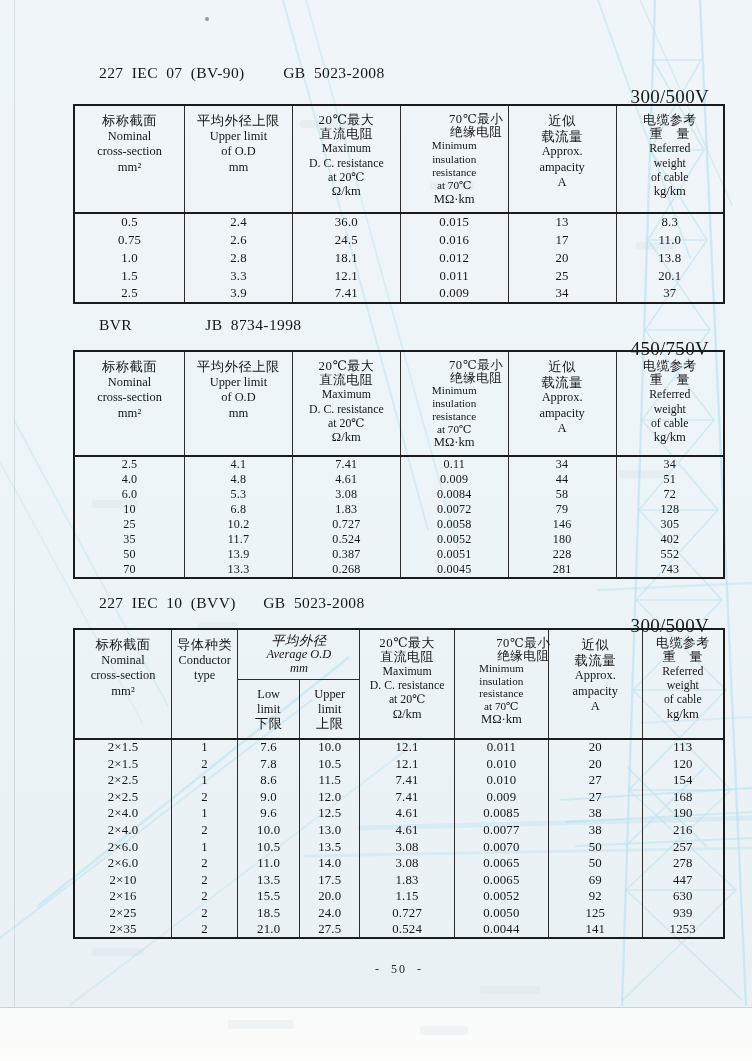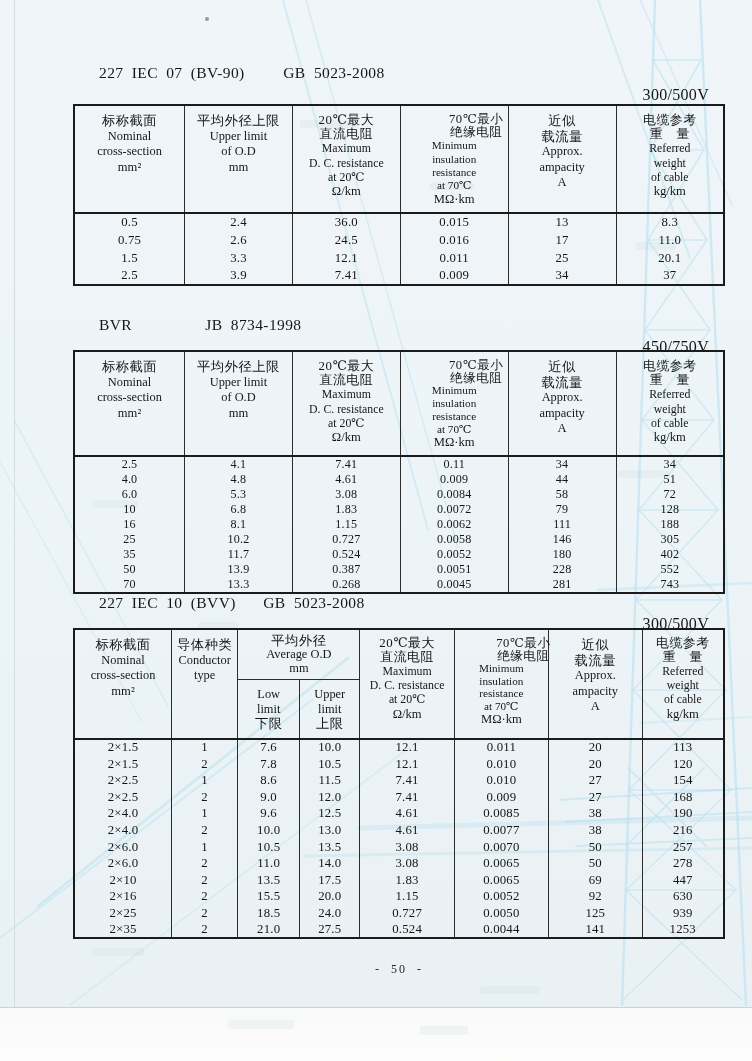--- a/index.html
+++ b/index.html
@@ -38,21 +38,21 @@
   #sec2{top:594px;}
   .stitle{
     position:absolute;left:26px;top:0;font-size:15.5px;letter-spacing:.4px;
     word-spacing:4px;white-space:nowrap;
   }
   .stitle .code{display:inline-block;}
   #sec0 .stitle .code{min-width:176px;}
   #sec1 .stitle .code{min-width:98px;}
   #sec2 .stitle .code{min-width:156px;}
   .volt{
-    position:absolute;right:16px;font-size:16px;letter-spacing:.3px;
+    position:absolute;right:16px;font-size:19px;letter-spacing:.3px;
   }
   #sec0 .volt{top:22px;}
   #sec1 .volt{top:22px;}
   #sec2 .volt{top:21px;}
   .twrap{position:absolute;left:0;width:652px;}
   #sec0 .twrap{top:40px;}
   #sec1 .twrap{top:34px;}
   #sec2 .twrap{top:34px;}
 
   table.dtable{
@@ -74,21 +74,21 @@
     height:100%;box-sizing:border-box;padding:7px 1px 4px;
   }
   .hc .ln{font-size:12.4px;line-height:15.5px;white-space:nowrap;}
   .hc .ln.cjk{font-size:13.3px;letter-spacing:.5px;}
   .hc .unit{margin-top:auto;font-size:12.6px;line-height:15px;padding-bottom:1px;}
   th.h-s  .hc .ln{line-height:14.2px;font-size:11.8px;text-align:right;}
   th.h-s  .hc .ln.cjk{font-size:12.9px;}
   th.h-xs .hc .ln{line-height:13.2px;font-size:11.2px;}
   th.h-xs .hc .ln.cjk{font-size:12.6px;margin-left:44px;}
   .hc.hc-grp{padding-top:4px;}
-  .hc.hc-grp .ln{line-height:13.8px;}
+  .hc.hc-grp .ln{line-height:13.8px;font-style:italic;}
   .hc.hc-sub{justify-content:flex-end;padding-bottom:7px;}
   .hc.hc-sub .ln{line-height:14.6px;}
 
   
   #table-0 thead tr{height:104px;}
   #table-0 tbody tr{height:18px;}
   #table-1 thead tr{height:100px;}
   #table-1 tbody tr{height:13.4px;}
   #table-1 tbody td{font-size:12.1px;}
   #table-1 th.h-xs .hc .ln{line-height:12.7px;}
@@ -281,20 +281,28 @@
               </tr>
               <tr>
                 <td>0.75</td>
                 <td>2.6</td>
                 <td>24.5</td>
                 <td>0.016</td>
                 <td>17</td>
                 <td>11.0</td>
               </tr>
               <tr>
+                <td>1.0</td>
+                <td>2.8</td>
+                <td>18.1</td>
+                <td>0.012</td>
+                <td>20</td>
+                <td>13.8</td>
+              </tr>
+              <tr>
                 <td>1.5</td>
                 <td>3.3</td>
                 <td>12.1</td>
                 <td>0.011</td>
                 <td>25</td>
                 <td>20.1</td>
               </tr>
               <tr>
                 <td>2.5</td>
                 <td>3.9</td>
@@ -409,28 +417,20 @@
                 <td>58</td>
                 <td>72</td>
               </tr>
               <tr>
                 <td>10</td>
                 <td>6.8</td>
                 <td>1.83</td>
                 <td>0.0072</td>
                 <td>79</td>
                 <td>128</td>
-              </tr>
-              <tr>
-                <td>16</td>
-                <td>8.1</td>
-                <td>1.15</td>
-                <td>0.0062</td>
-                <td>111</td>
-                <td>188</td>
               </tr>
               <tr>
                 <td>25</td>
                 <td>10.2</td>
                 <td>0.727</td>
                 <td>0.0058</td>
                 <td>146</td>
                 <td>305</td>
               </tr>
               <tr>

